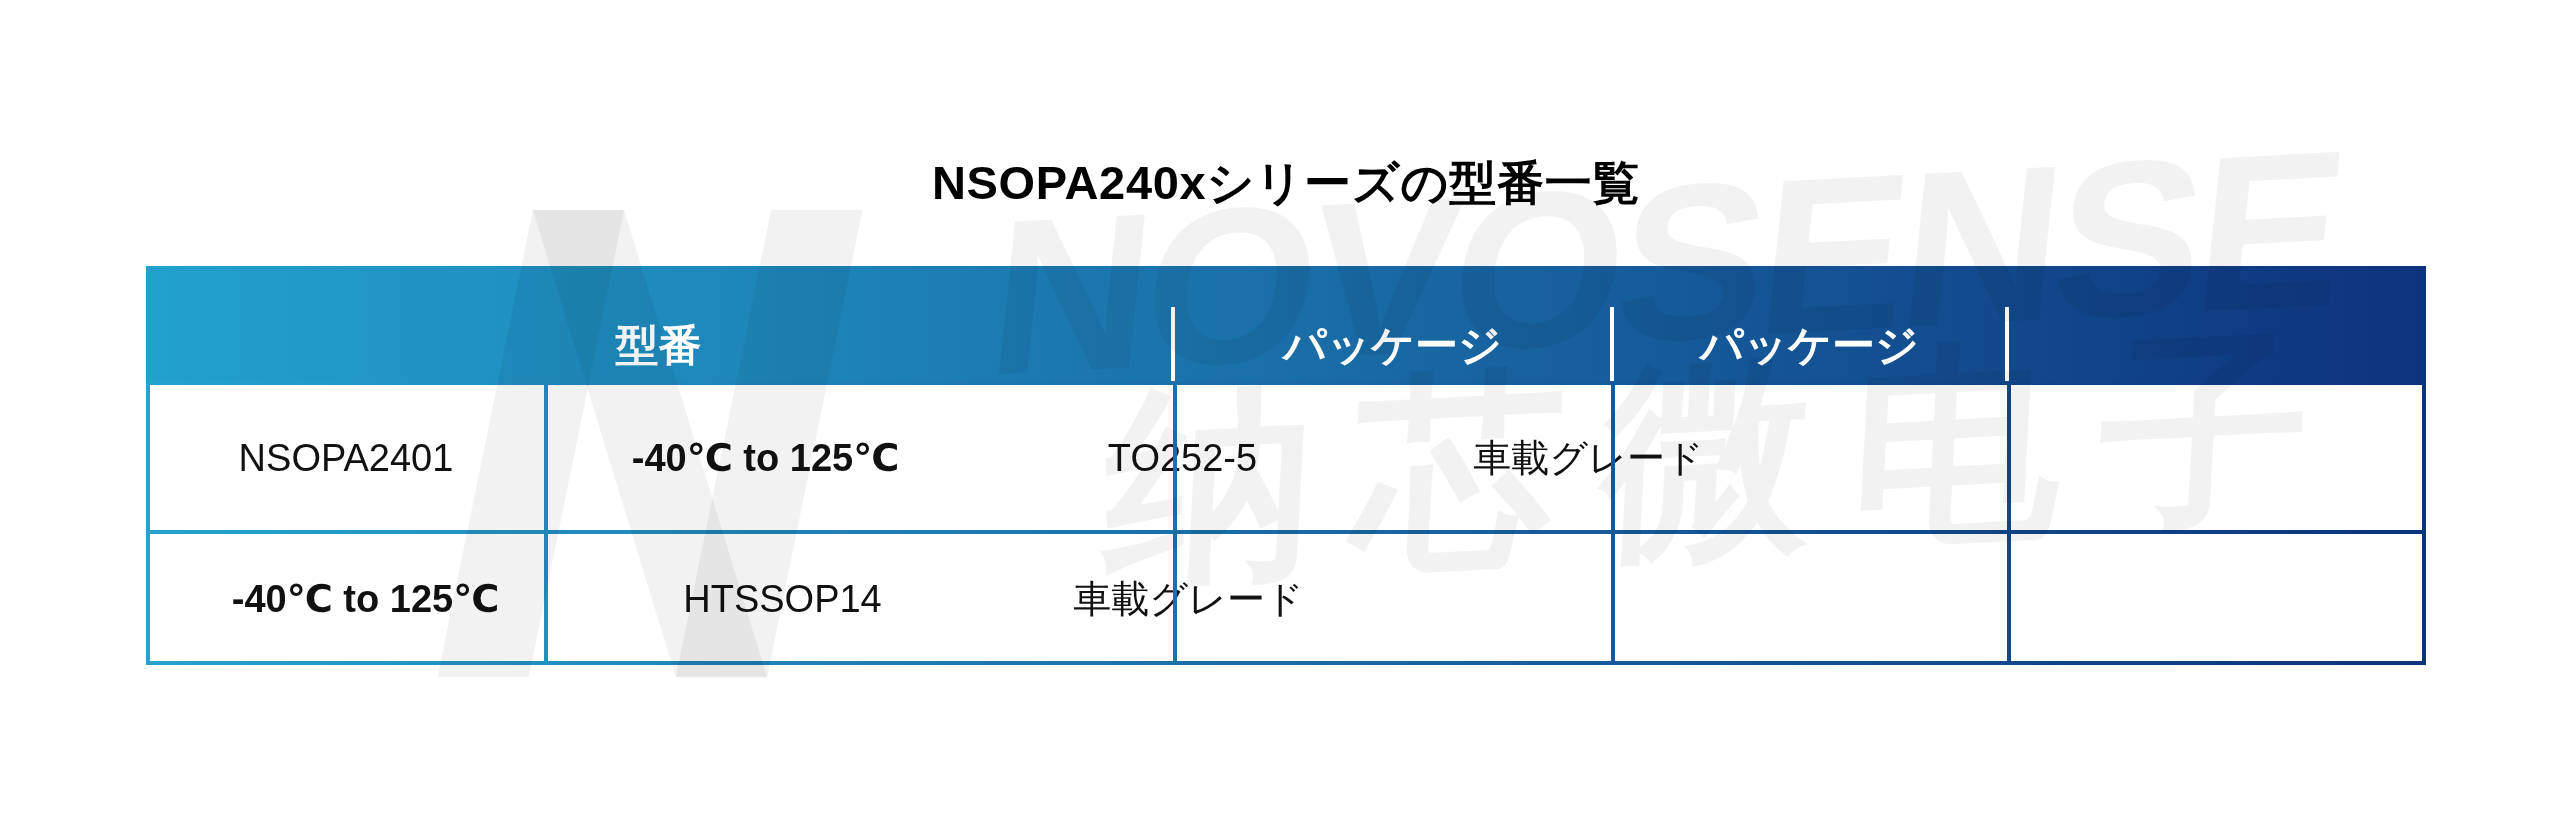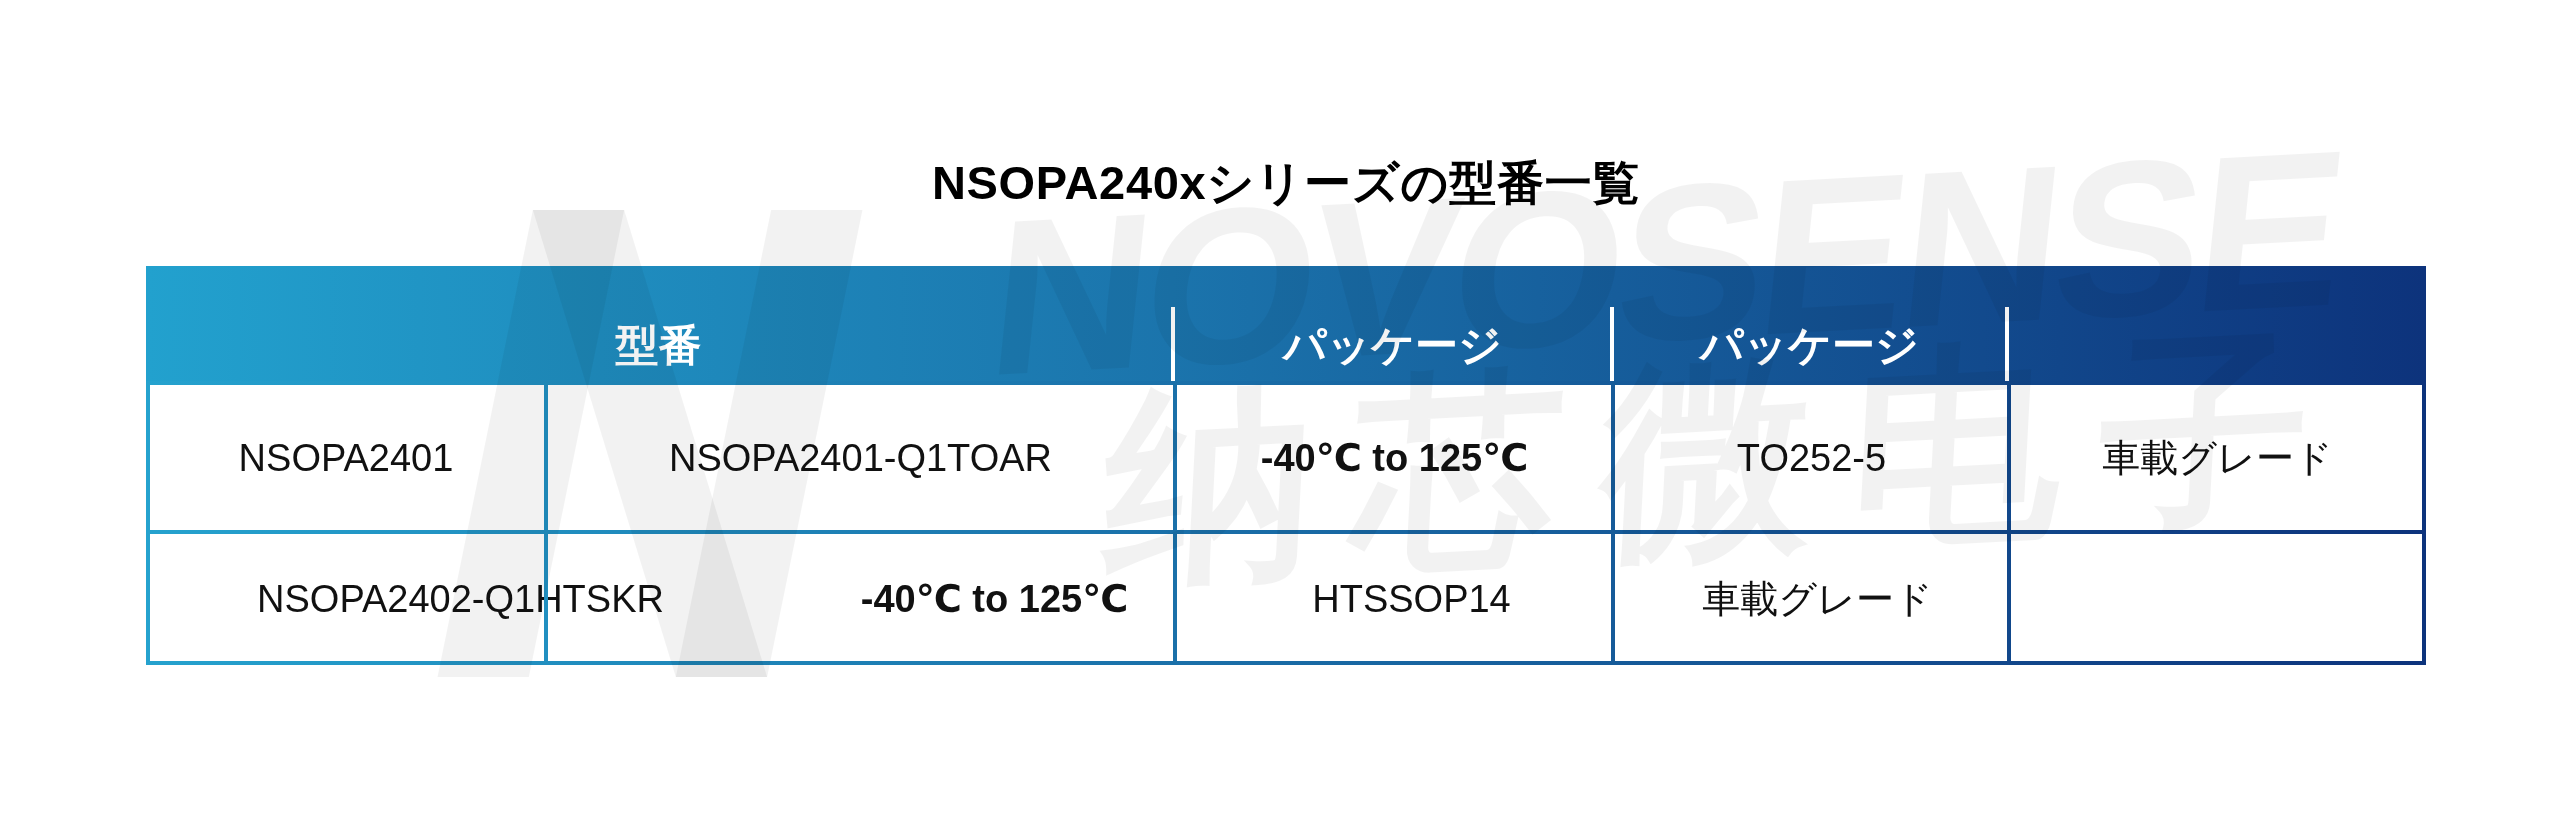--- a/index.html
+++ b/index.html
@@ -161,28 +161,26 @@
   <div class="table">
 
     <div class="thead">
       <div class="hcell hc1 divider">型番</div>
       <div class="hcell hc2 divider">パッケージ</div>
       <div class="hcell hc3 divider">パッケージ</div>
     </div>
 
     <div class="trow r1">
       <div class="cell c1">NSOPA2401</div>
-      <div class="cell c2">NSOPA2401-Q1TOAR</div>
       <div class="cell c3">-40℃ to 125℃</div>
       <div class="cell c4">TO252-5</div>
       <div class="cell c5">車載グレード</div>
     </div>
 
     <div class="trow r2">
-      <div class="cell c2">NSOPA2402-Q1HTSKR</div>
       <div class="cell c3">-40℃ to 125℃</div>
       <div class="cell c4">HTSSOP14</div>
       <div class="cell c5">車載グレード</div>
     </div>
 
     <div class="gridlines">
       <div class="hline under-header"></div>
       <div class="hline row-divider"></div>
       <div class="hline bottom"></div>
       <div class="vline outer-left"></div>

